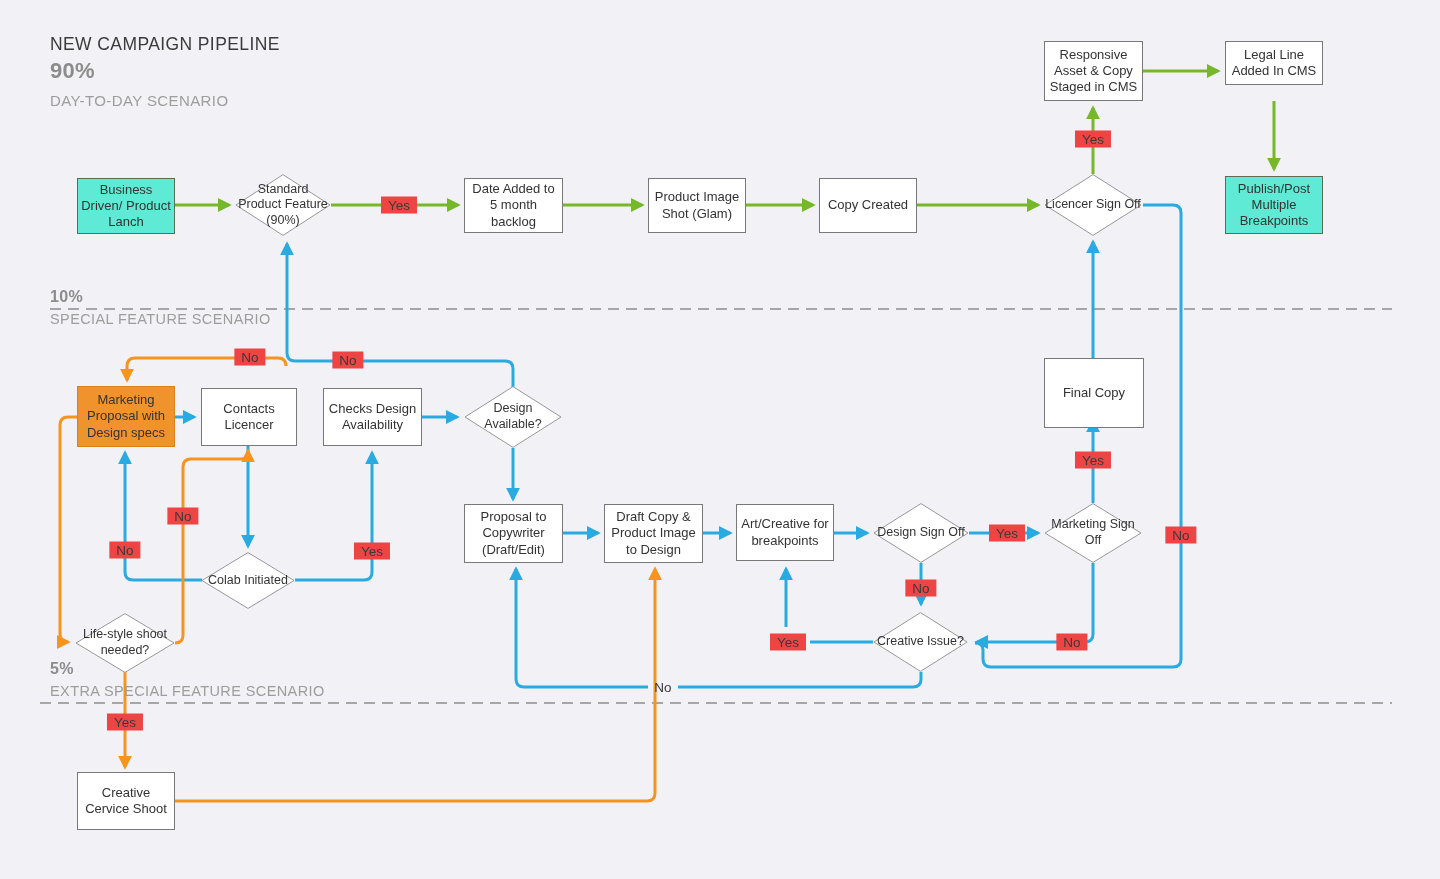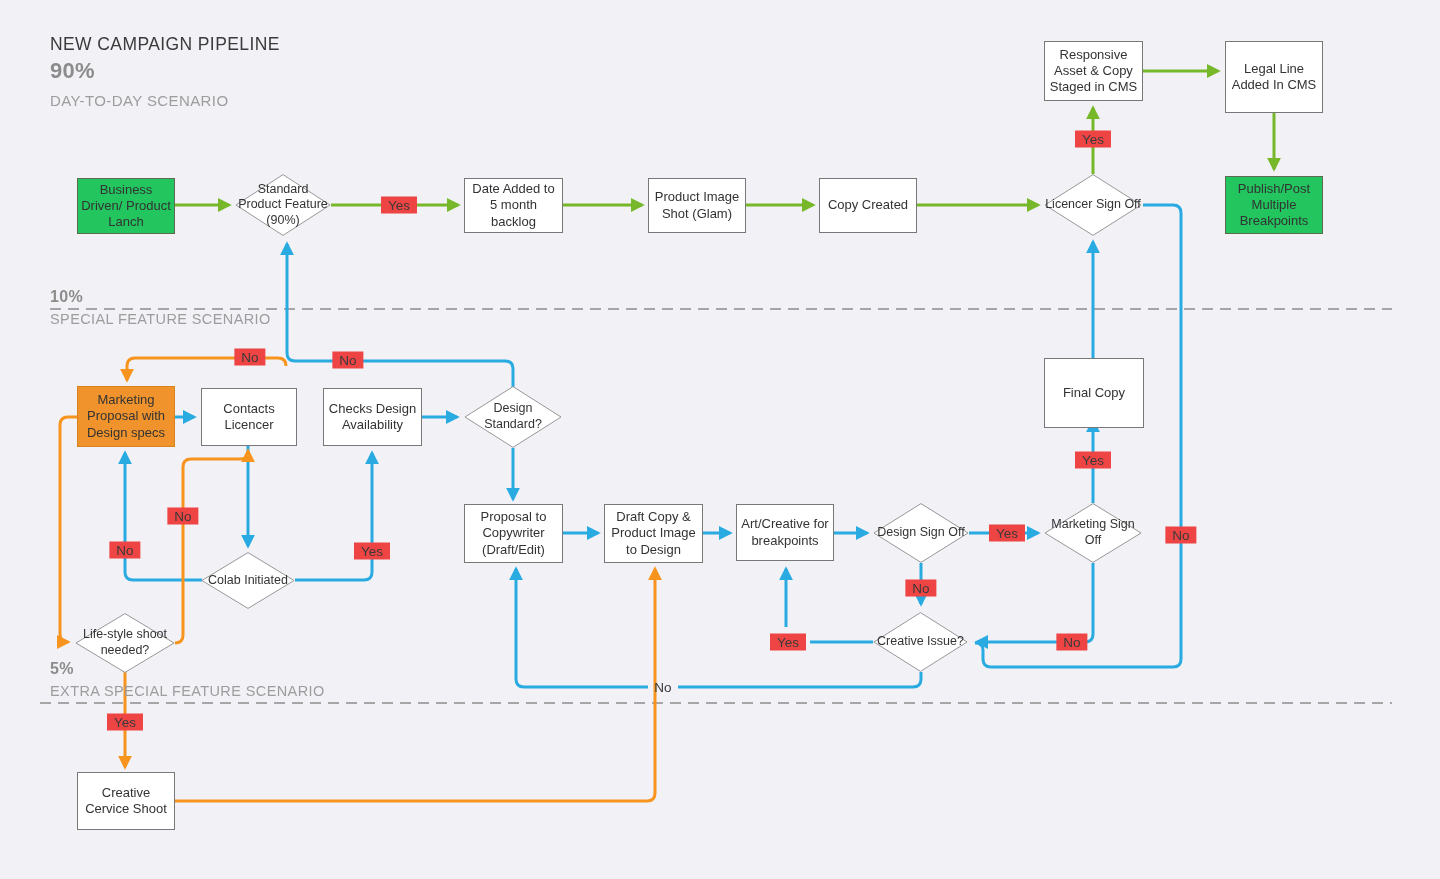--- a/index.html
+++ b/index.html
@@ -8,21 +8,21 @@
     background:#f2f1f6;
     font-family:"Liberation Sans", sans-serif;
     color:#333;
   }
   #wires{position:absolute;left:0;top:0;z-index:1}
   .box{
     position:absolute;z-index:2;background:#fff;border:1px solid #787878;
     display:flex;align-items:center;justify-content:center;text-align:center;
     font-size:13px;line-height:1.25;color:#333;padding:2px;box-sizing:border-box;
   }
-  .box.green{background:#22c55e;border-color:#5f6a52}
+  .box.green{background:#5eead4;border-color:#5f6a52}
   .box.orange{background:#f0932c;border-color:#d8821b}
   .diamond{
     position:absolute;z-index:2;
     display:flex;align-items:center;justify-content:flex-end;text-align:center;
   }
   .dshape{position:absolute;left:0;top:0;width:100%;height:100%}
   .dshape polygon{fill:#fff;stroke:#979797;stroke-width:1;vector-effect:non-scaling-stroke}
   .dlabel{position:relative;z-index:1;font-size:12.5px;line-height:1.25;color:#333;width:108%}
   .elabel{
     position:absolute;z-index:3;transform:translate(-50%,-50%);
@@ -38,21 +38,21 @@
   #sec5{left:50px;top:660px}
   #sec10 .pct,#sec5 .pct{margin-top:0;font-size:16px}
   #sec10 .scen,#sec5 .scen{font-size:14.5px;margin-top:5px}
 
   
   #n-business{left:77px;top:178px;width:98px;height:56px}
   #n-dateadded{left:464px;top:178px;width:99px;height:55px}
   #n-productimage{left:648px;top:178px;width:98px;height:55px}
   #n-copycreated{left:819px;top:178px;width:98px;height:55px}
   #n-responsive{left:1044px;top:41px;width:99px;height:60px}
-  #n-legalline{left:1225px;top:41px;width:98px;height:72px}
+  #n-legalline{left:1225px;top:41px;width:98px;height:44px}
   #n-publish{left:1225px;top:176px;width:98px;height:58px}
   #n-marketingproposal{left:77px;top:386px;width:98px;height:61px}
   #n-contacts{left:201px;top:388px;width:96px;height:58px}
   #n-checksdesign{left:323px;top:388px;width:99px;height:58px}
   #n-proposalcopy{left:464px;top:504px;width:99px;height:59px}
   #n-draftcopy{left:604px;top:504px;width:99px;height:59px}
   #n-artcreative{left:736px;top:504px;width:98px;height:57px}
   #n-finalcopy{left:1044px;top:358px;width:100px;height:70px}
   #n-creativeservice{left:77px;top:772px;width:98px;height:58px}
 
@@ -211,21 +211,21 @@
 <div class="diamond" id="d-licencer">
   <svg class="dshape" viewBox="0 0 100 100" preserveAspectRatio="none">
       <polygon points="50,1 99,50 50,99 1,50"></polygon>
     </svg>
   <span class="dlabel">Licencer Sign Off</span>
 </div>
 <div class="diamond" id="d-designavailable">
   <svg class="dshape" viewBox="0 0 100 100" preserveAspectRatio="none">
       <polygon points="50,1 99,50 50,99 1,50"></polygon>
     </svg>
-  <span class="dlabel">Design Standard?</span>
+  <span class="dlabel">Design Available?</span>
 </div>
 <div class="diamond" id="d-colab">
   <svg class="dshape" viewBox="0 0 100 100" preserveAspectRatio="none">
       <polygon points="50,1 99,50 50,99 1,50"></polygon>
     </svg>
   <span class="dlabel">Colab Initiated</span>
 </div>
 <div class="diamond" id="d-lifestyle">
   <svg class="dshape" viewBox="0 0 100 100" preserveAspectRatio="none">
       <polygon points="50,1 99,50 50,99 1,50"></polygon>

